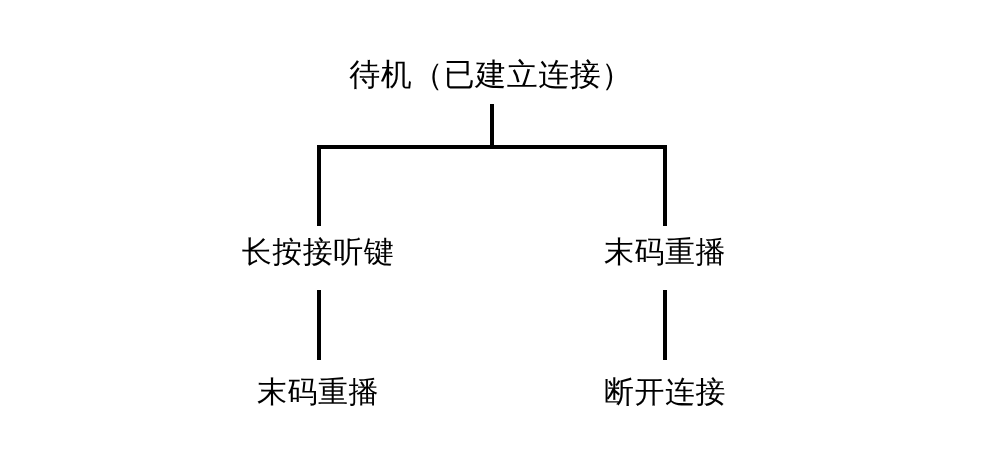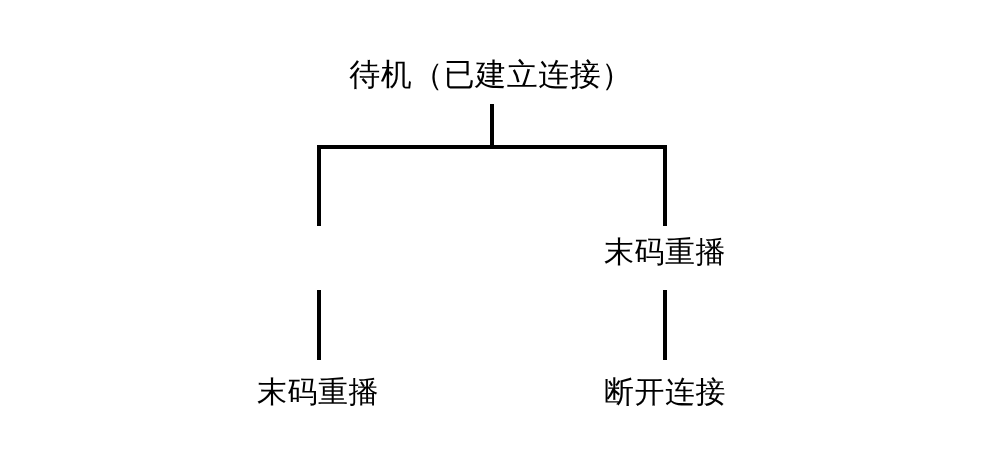--- a/index.html
+++ b/index.html
@@ -57,20 +57,21 @@
     <line x1="492" y1="104" x2="492" y2="147" stroke="#000000" stroke-width="4" shape-rendering="crispEdges"></line>
     <line x1="317" y1="147" x2="667" y2="147" stroke="#000000" stroke-width="4" shape-rendering="crispEdges"></line>
     <line x1="319" y1="147" x2="319" y2="226" stroke="#000000" stroke-width="4" shape-rendering="crispEdges"></line>
     <line x1="665" y1="147" x2="665" y2="226" stroke="#000000" stroke-width="4" shape-rendering="crispEdges"></line>
     <line x1="319" y1="290" x2="319" y2="360" stroke="#000000" stroke-width="4" shape-rendering="crispEdges"></line>
     <line x1="665" y1="290" x2="665" y2="360" stroke="#000000" stroke-width="4" shape-rendering="crispEdges"></line>
   </svg>
 
   <div class="node-label node-root" style="left:491px; top:74px;">待机（已建立连接）</div>
 
+  <div class="node-label node-branch" style="left:318px; top:252px;">长按接听键</div>
 
   <div class="node-label node-branch" style="left:665px; top:252px;">末码重播</div>
 
   <div class="node-label node-leaf" style="left:665px; top:392px;">断开连接</div>
 
   <div class="node-label node-leaf" style="left:318px; top:392px;">末码重播</div>
 
 </div>
 
 </body></html>

